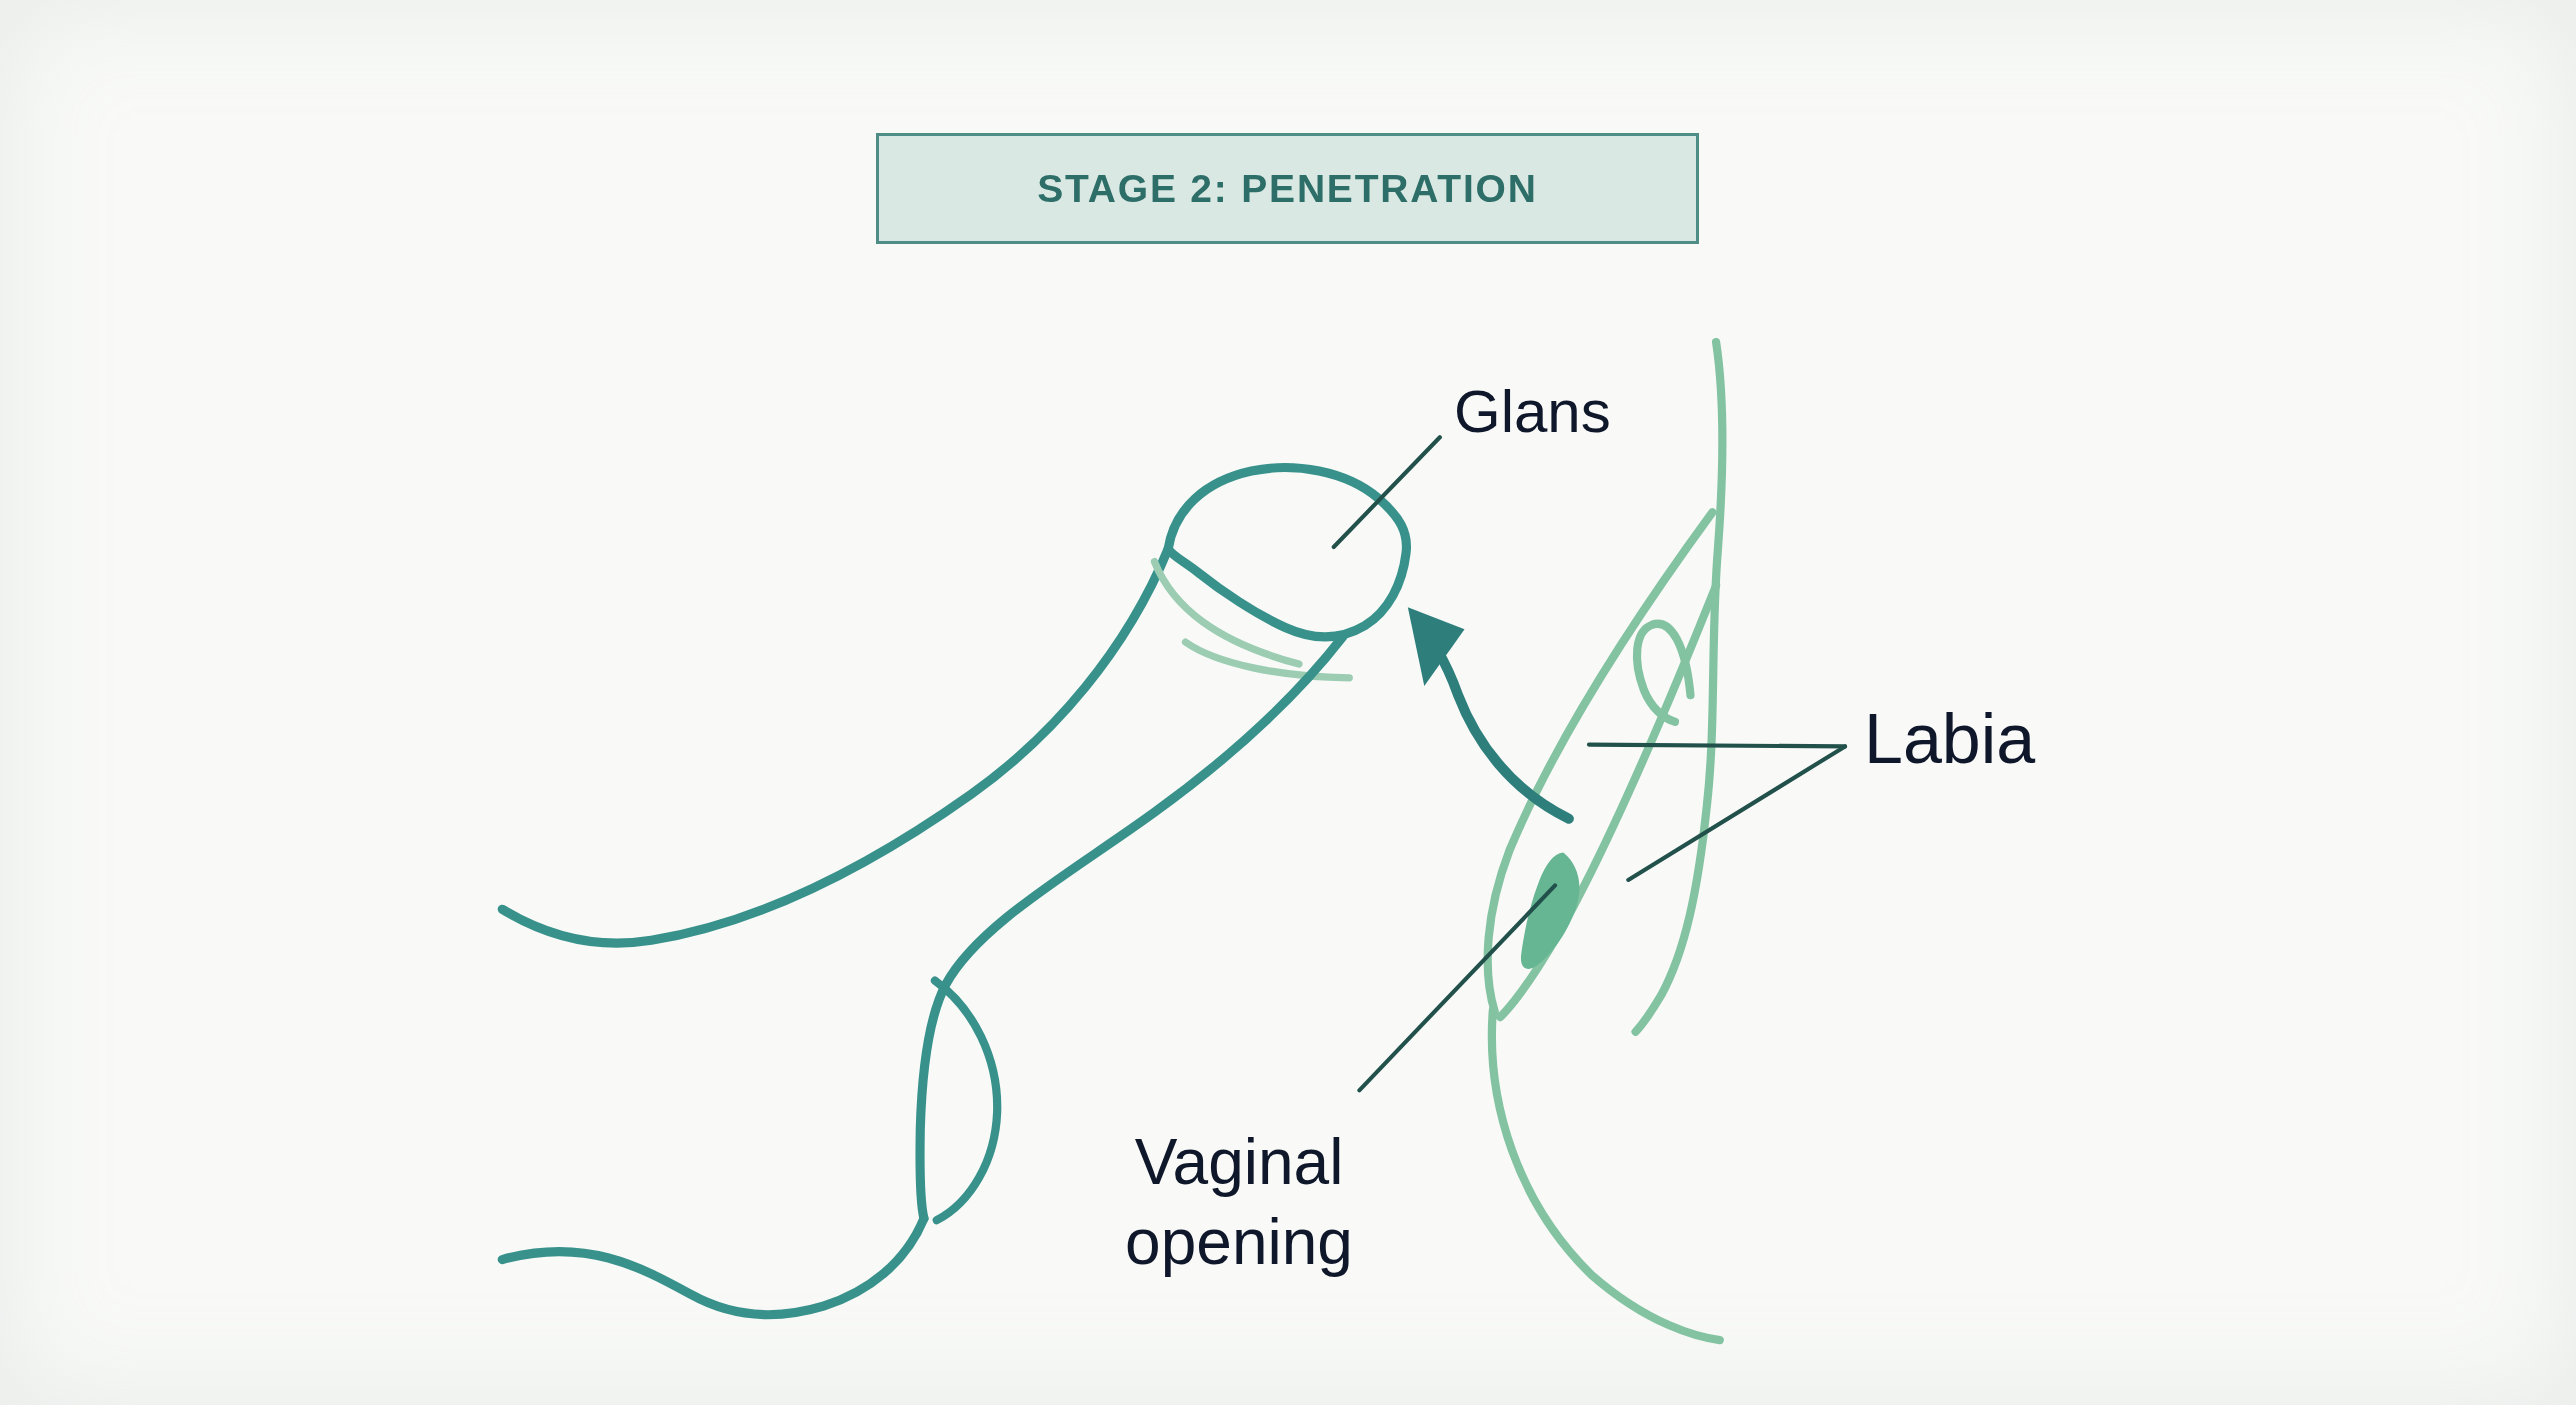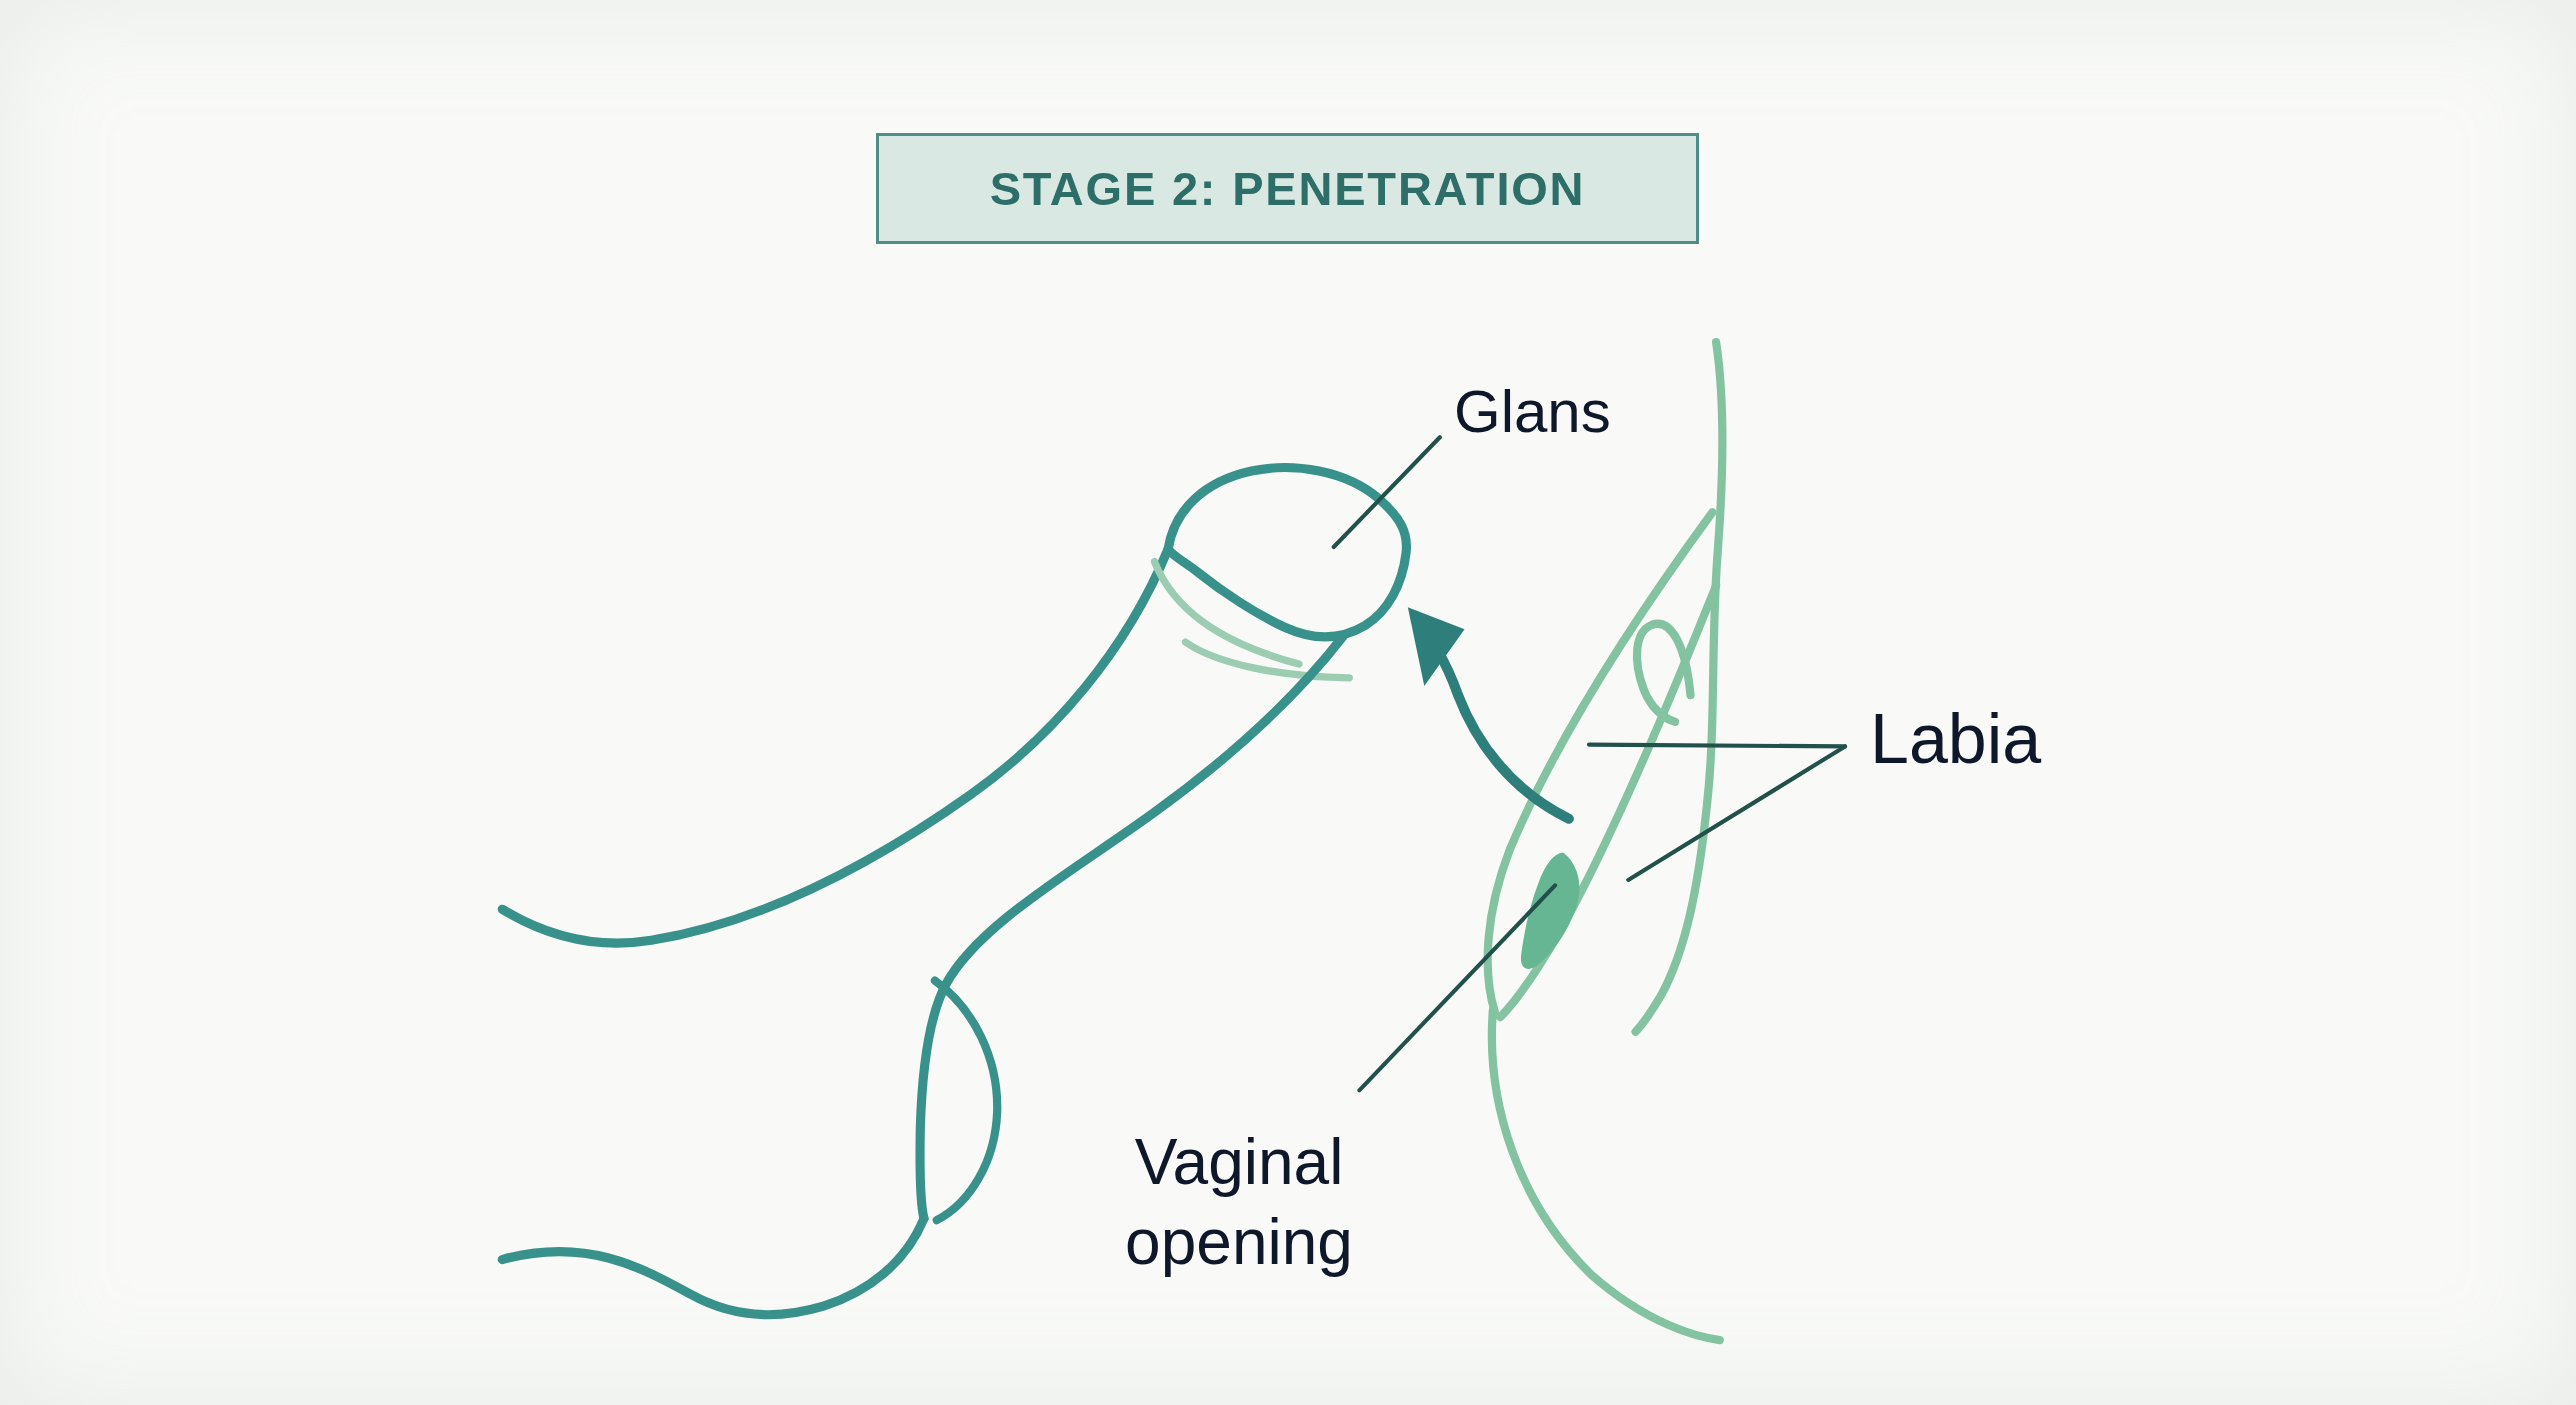--- a/index.html
+++ b/index.html
@@ -30,32 +30,32 @@
     width: 817px;
     height: 105px;
     background: #d9e8e2;
     border: 3.7px solid #4f8e87;
     display: flex;
     align-items: center;
     justify-content: center;
   }
   .title-text {
     color: #2d6e68;
-    font-size: 47px;
+    font-size: 39px;
     font-weight: bold;
     letter-spacing: 1.8px;
     white-space: nowrap;
   }
   .anno {
     position: absolute;
     color: #0f172a;
     white-space: nowrap;
   }
   .anno.glans   { left: 1454px; top: 377px;  font-size: 60px; }
-  .anno.labia   { left: 1864px; top: 699px;  font-size: 70px; margin-left: 6px; }
+  .anno.labia   { left: 1864px; top: 699px;  font-size: 70px; }
   .anno.vaginal {
     left: 1102px; top: 1122px;
     width: 274px;
     font-size: 64px;
     line-height: 1.25;
     text-align: center;
     white-space: normal;
   }
 </style>
 </head>

